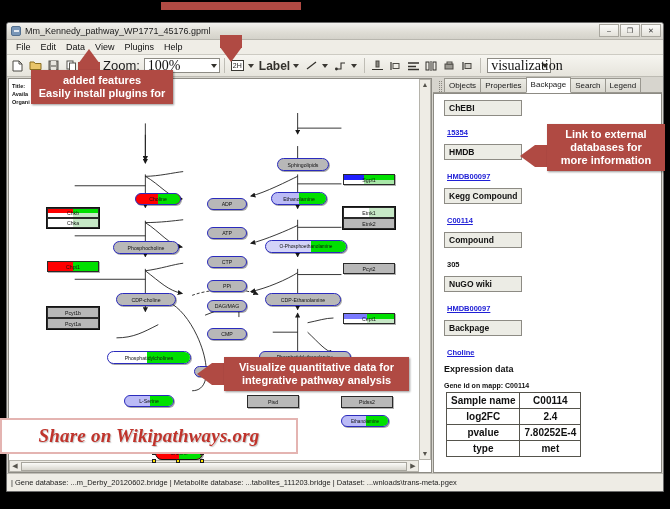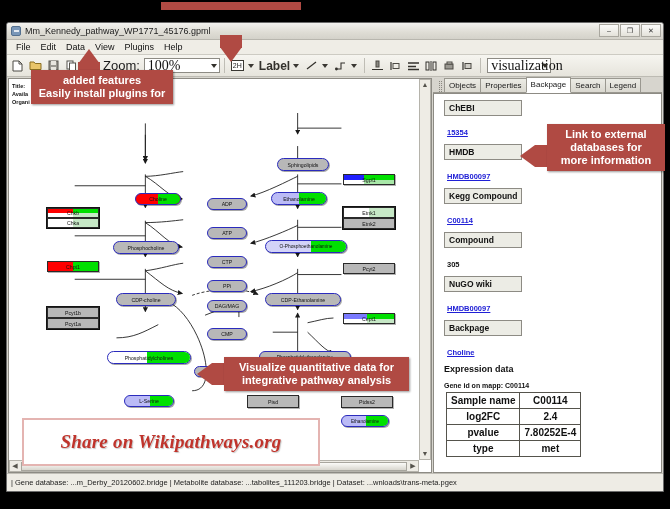--- a/index.html
+++ b/index.html
@@ -790,17 +790,17 @@
   <div class="arrow-stem-h" style="left:535px;top:145px;width:14px;height:22px;"></div>
   <div class="arrow-left" style="left:520px;top:145px;"></div>
 
   <div class="callout" style="left:224px;top:357px;width:185px;">
     <div>Visualize quantitative data  for</div>
     <div>integrative pathway analysis</div>
   </div>
   <div class="arrow-stem-h" style="left:212px;top:363px;width:14px;height:22px;"></div>
   <div class="arrow-left" style="left:197px;top:363px;"></div>
 
-  <div class="share-box" style="left:22px;top:418px;width:298px;height:48px;">
+  <div class="share-box" style="left:0;top:418px;width:298px;height:36px;">
     <span>Share on Wikipathways.org</span>
   </div>
 
 </div>
 
 </body></html>

